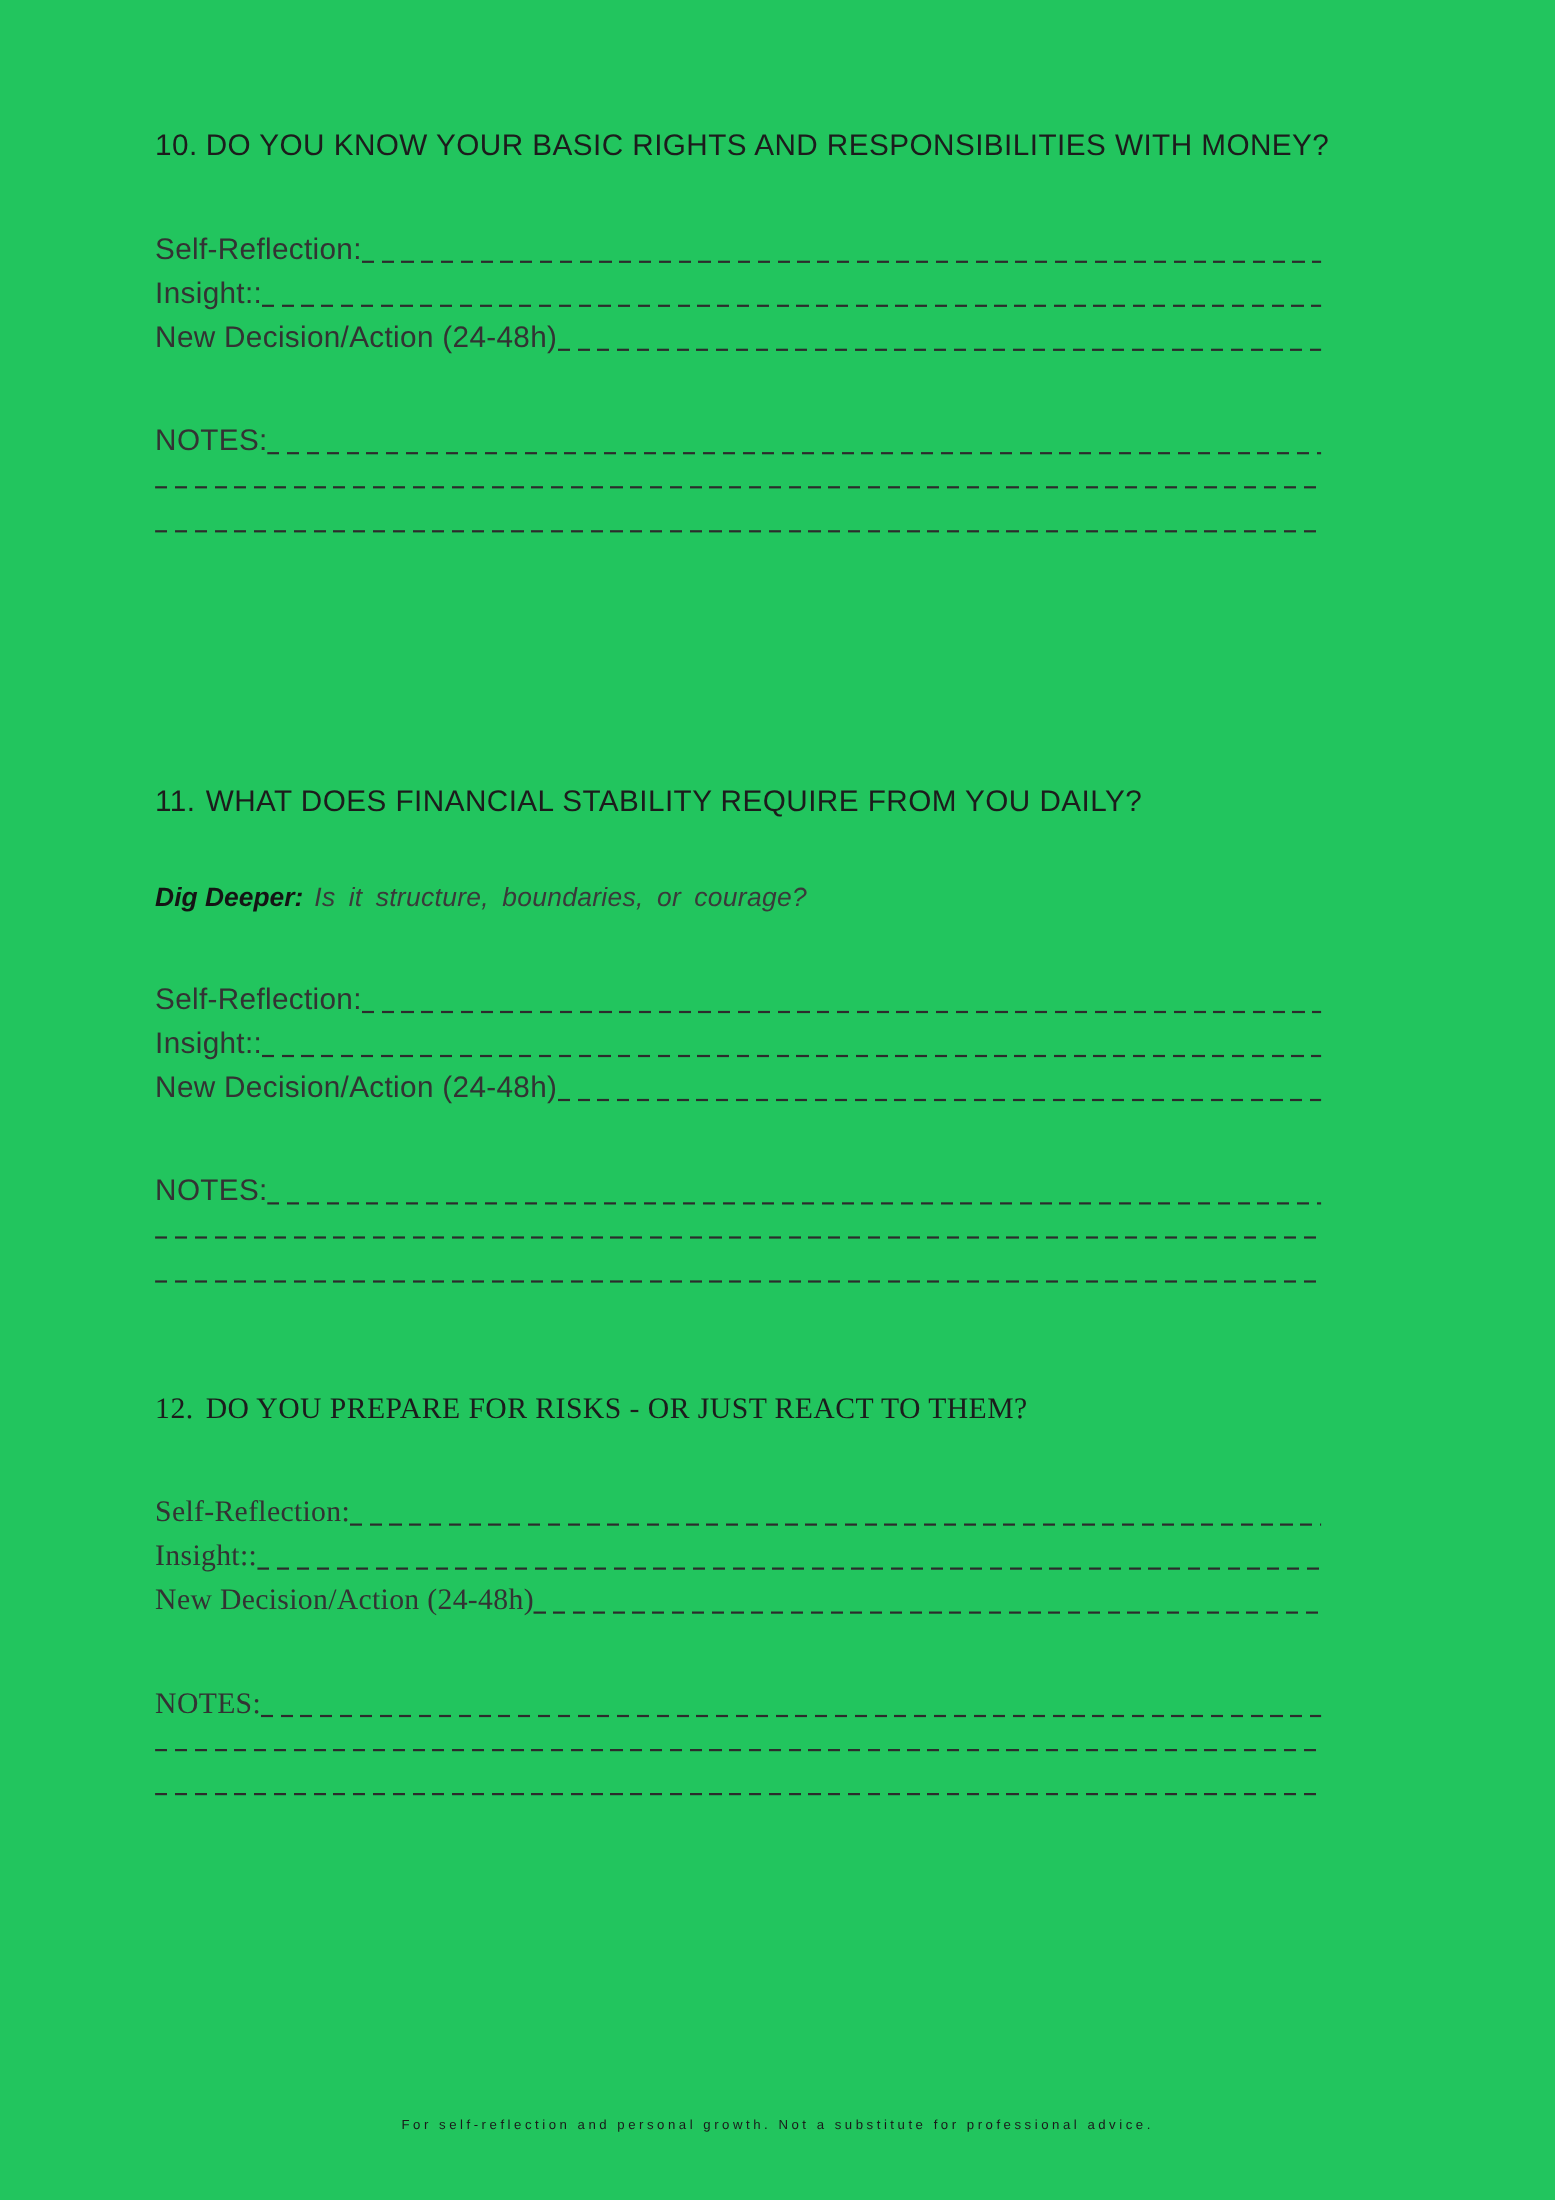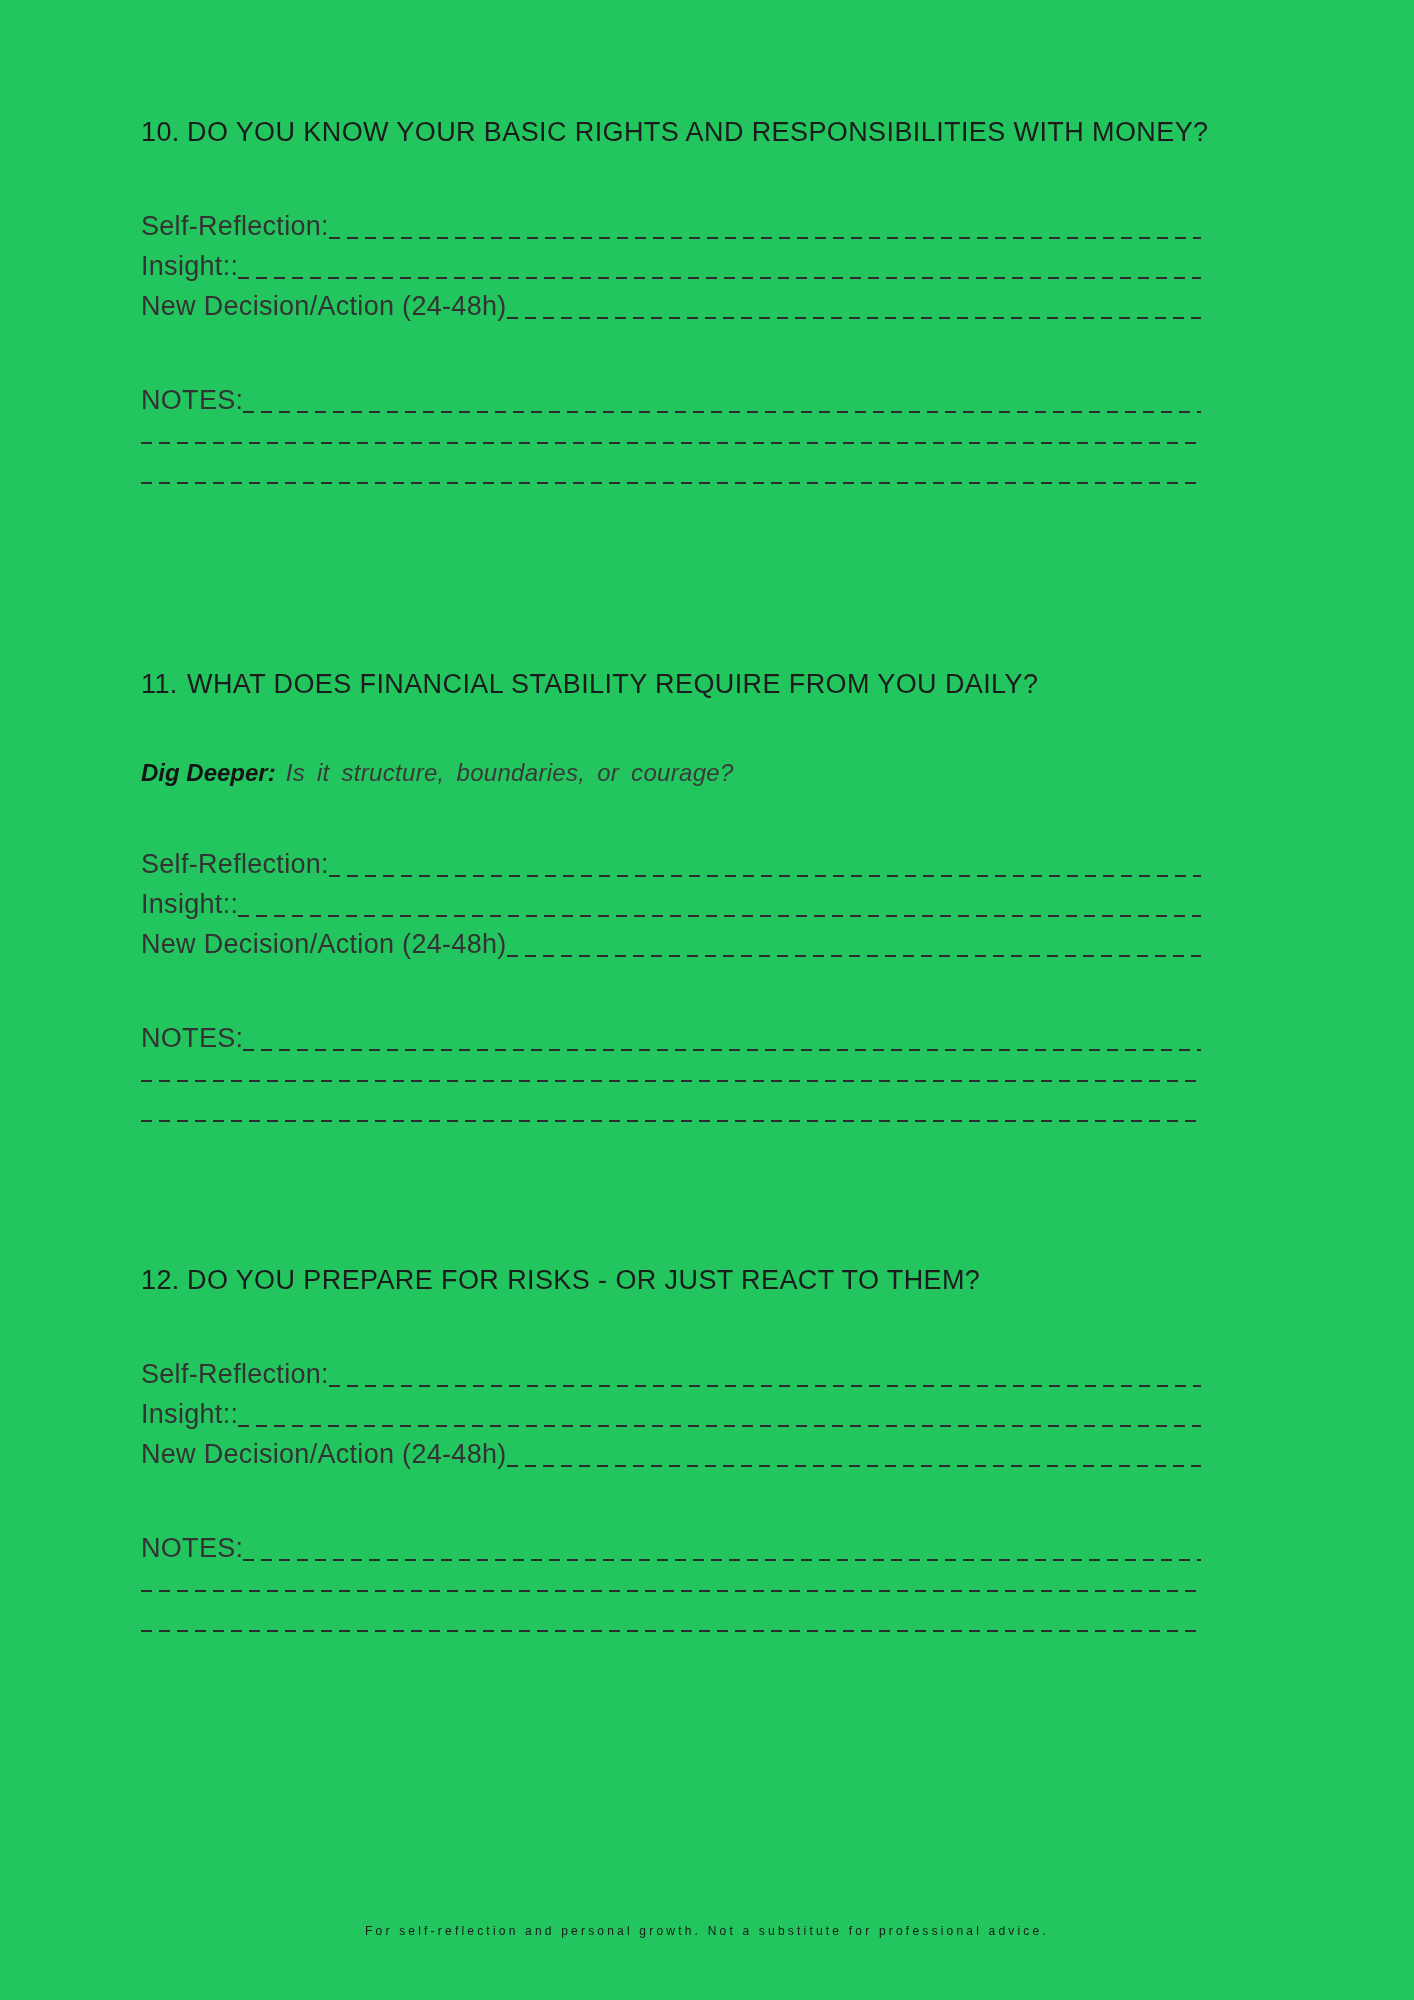--- a/index.html
+++ b/index.html
@@ -18,22 +18,22 @@
     overflow: hidden;
   }
 
   .question-section {
     position: absolute;
     left: 141px;
     width: 1060px;
   }
 
   #q10 { top: 112px; }
-  #q11 { top: 664px; }
-  #q12 { top: 1260px; }
+  #q11 { top: 708px; }
+  #q12 { top: 1260px; font-family: Liberation Serif, serif; }
 
   .q-title {
     font-size: 27px;
     font-weight: normal;
     letter-spacing: 0.4px;
     line-height: 40px;
     color: #1c1c1c;
     white-space: nowrap;
   }
 

